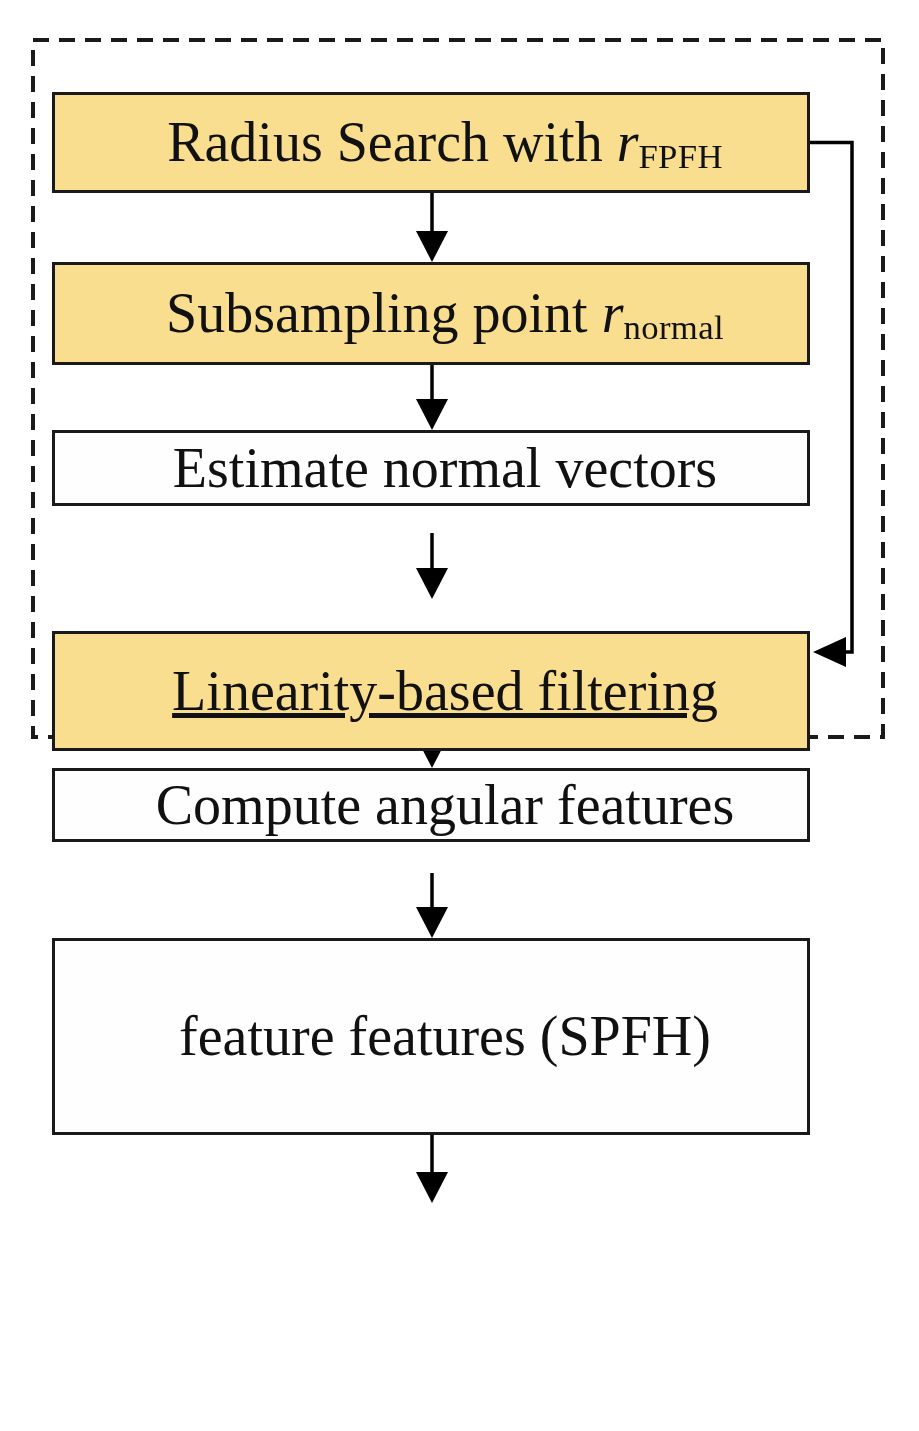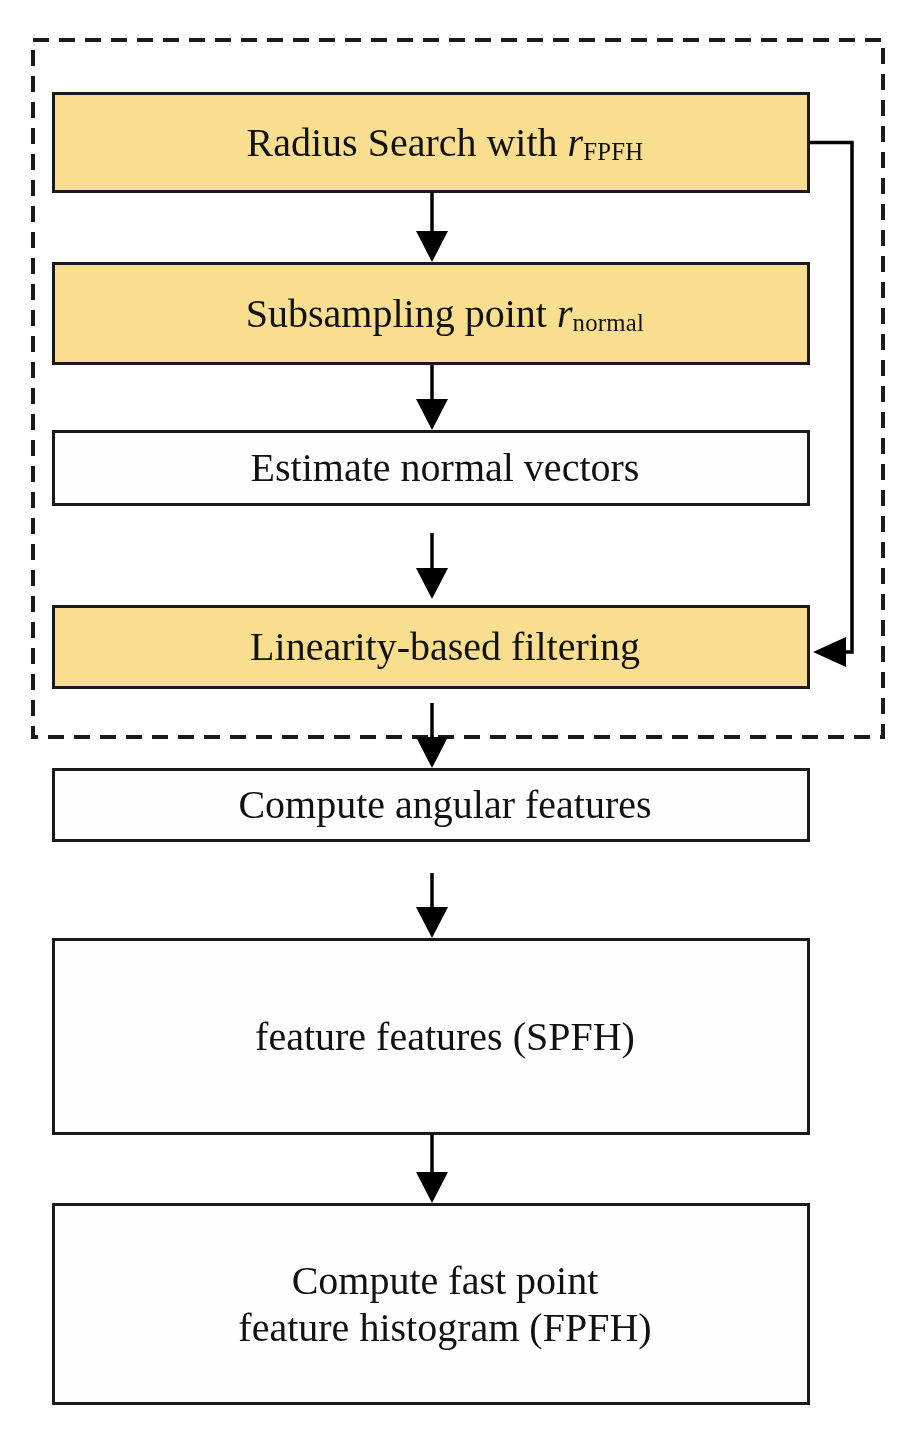--- a/index.html
+++ b/index.html
@@ -27,37 +27,37 @@
     position: absolute;
     left: 52px;
     width: 758px;
     box-sizing: border-box;
     border: 3px solid #1a1a1a;
     display: flex;
     flex-direction: column;
     align-items: center;
     justify-content: center;
     text-align: center;
-    font-size: 40px;
+    font-size: 56px;
     line-height: 1.18;
     background: #fefefe;
     padding-left: 28px;
   }
   .node .node-line { white-space: pre; }
   .node .var { font-style: italic; }
   .node .sub {
     font-size: 0.62em;
     position: relative;
     top: 0.18em;
     letter-spacing: 0.01em;
   }
   #node-0 { top: 92px;  height: 101px; }
   #node-1 { top: 262px; height: 103px; }
   #node-2 { top: 430px; height: 76px; }
-  #node-3 { top: 605px; height: 84px; }
+  #node-3 { top: 631px; height: 120px; text-decoration: underline; }
   #node-4 { top: 768px; height: 74px; }
   #node-5 { top: 938px; height: 197px; }
   #node-6 { top: 1203px; height: 202px; }
 </style>
 </head>
 <body>
 
 <div class="canvas">
 
   <svg class="connector-layer" viewBox="0 0 919 1431">
@@ -102,18 +102,14 @@
   </div>
 
   <div class="node" id="node-4" style="background: rgb(254, 254, 254);">
     <div class="node-line">Compute angular features</div>
   </div>
 
   <div class="node" id="node-5" style="background: rgb(254, 254, 254);">
     <div class="node-line">feature features (SPFH)</div>
   </div>
 
-  <div class="node" id="node-6" style="background: rgb(254, 254, 254);">
-    <div class="node-line">Compute fast point</div>
-    <div class="node-line">feature histogram (FPFH)</div>
-  </div>
 
 </div>
 
 </body></html>

